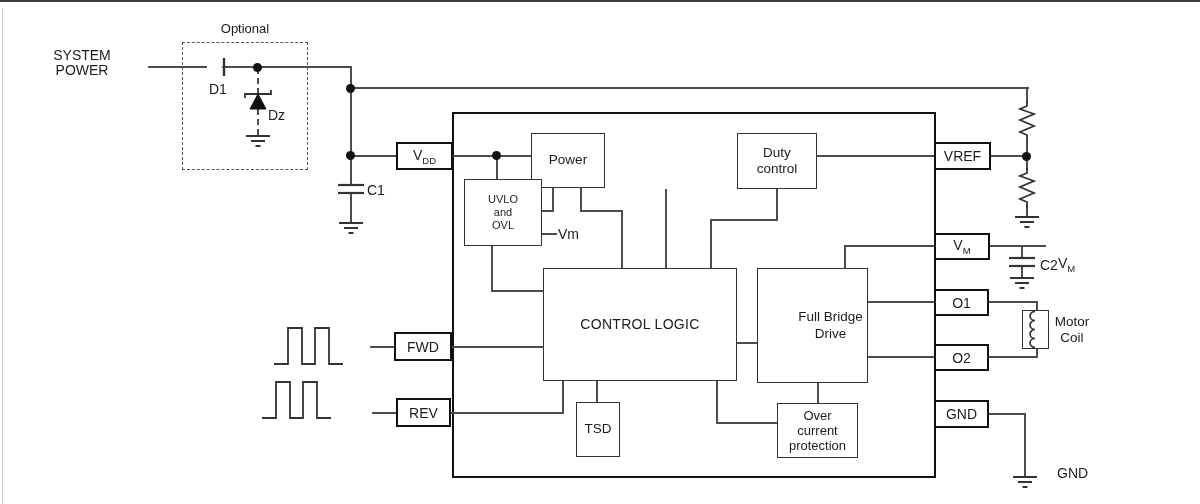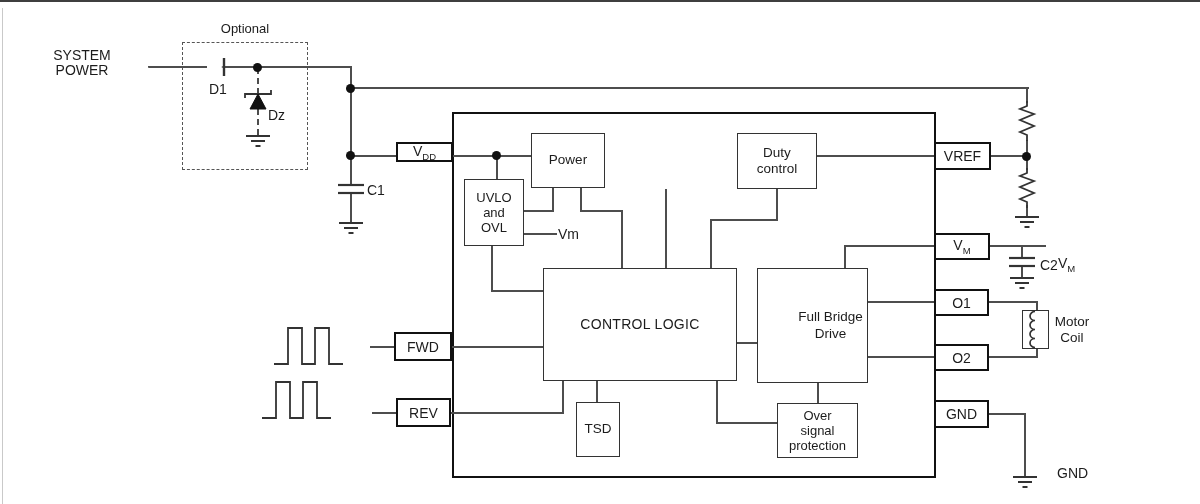--- a/index.html
+++ b/index.html
@@ -189,45 +189,45 @@
     <svg width="74" height="42">
         <polyline points="2,39 16,39 16,3 30,3 30,39 43,39 43,3 57,3 57,39 71,39" stroke="#4d4d4d" stroke-width="1.8"></polyline>
       </svg>
   </span>
   <span class="cmp" style="left:260px;top:379px;">
     <svg width="74" height="42">
         <polyline points="2,39 16,39 16,3 30,3 30,39 43,39 43,3 57,3 57,39 71,39" stroke="#4d4d4d" stroke-width="1.8"></polyline>
       </svg>
   </span>
 
-  <div class="pin" style="left:396px;top:142px;width:57px;height:20px;">
+  <div class="pin" style="left:396px;top:142px;width:57px;height:28px;">
     <span><span>V</span><sub>DD</sub></span>
   </div>
   <div class="pin" style="left:394px;top:332px;width:58px;height:29px;">FWD</div>
   <div class="pin" style="left:396px;top:398px;width:55px;height:29px;">REV</div>
   <div class="pin" style="left:934px;top:142px;width:57px;height:28px;">VREF</div>
   <div class="pin" style="left:934px;top:233px;width:56px;height:27px;">
     <span><span>V</span><sub>M</sub></span>
   </div>
   <div class="pin" style="left:934px;top:289px;width:55px;height:27px;">O1</div>
   <div class="pin" style="left:934px;top:344px;width:55px;height:27px;">O2</div>
   <div class="pin" style="left:934px;top:400px;width:55px;height:28px;">GND</div>
 
   <div class="block" style="left:531px;top:133px;width:74px;height:55px;">Power</div>
-  <div class="block" style="left:464px;top:179px;width:60px;height:67px;font-size:13px;line-height:1.17;">UVLO
+  <div class="block" style="left:464px;top:179px;width:78px;height:67px;font-size:11px;line-height:1.17;">UVLO
 and
 OVL</div>
   <div class="block" style="left:737px;top:133px;width:80px;height:56px;">Duty
 control</div>
   <div class="block" style="left:543px;top:268px;width:194px;height:113px;font-size:14px;letter-spacing:.3px;">CONTROL LOGIC</div>
   <div class="block" style="left:757px;top:268px;width:111px;height:115px;line-height:1.25;padding-left:36px;">Full Bridge
 Drive</div>
   <div class="block" style="left:576px;top:402px;width:44px;height:55px;">TSD</div>
   <div class="block" style="left:777px;top:403px;width:81px;height:55px;font-size:13px;line-height:1.18;">Over
-signal
+current
 protection</div>
 
   <div class="lab" style="left:42px;top:48px;width:80px;text-align:center;font-size:14px;line-height:15px;">SYSTEM
 POWER</div>
   <div class="lab" style="left:194px;top:21px;width:102px;text-align:center;font-size:13px;">Optional</div>
   <div class="lab" style="left:209px;top:81px;font-size:14px;">D1</div>
   <div class="lab" style="left:268px;top:107px;font-size:14px;">Dz</div>
   <div class="lab" style="left:367px;top:182px;font-size:14px;">C1</div>
   <div class="lab" style="left:558px;top:226px;font-size:14px;">Vm</div>
   <div class="lab" style="left:1058px;top:239px;font-size:14px;">

